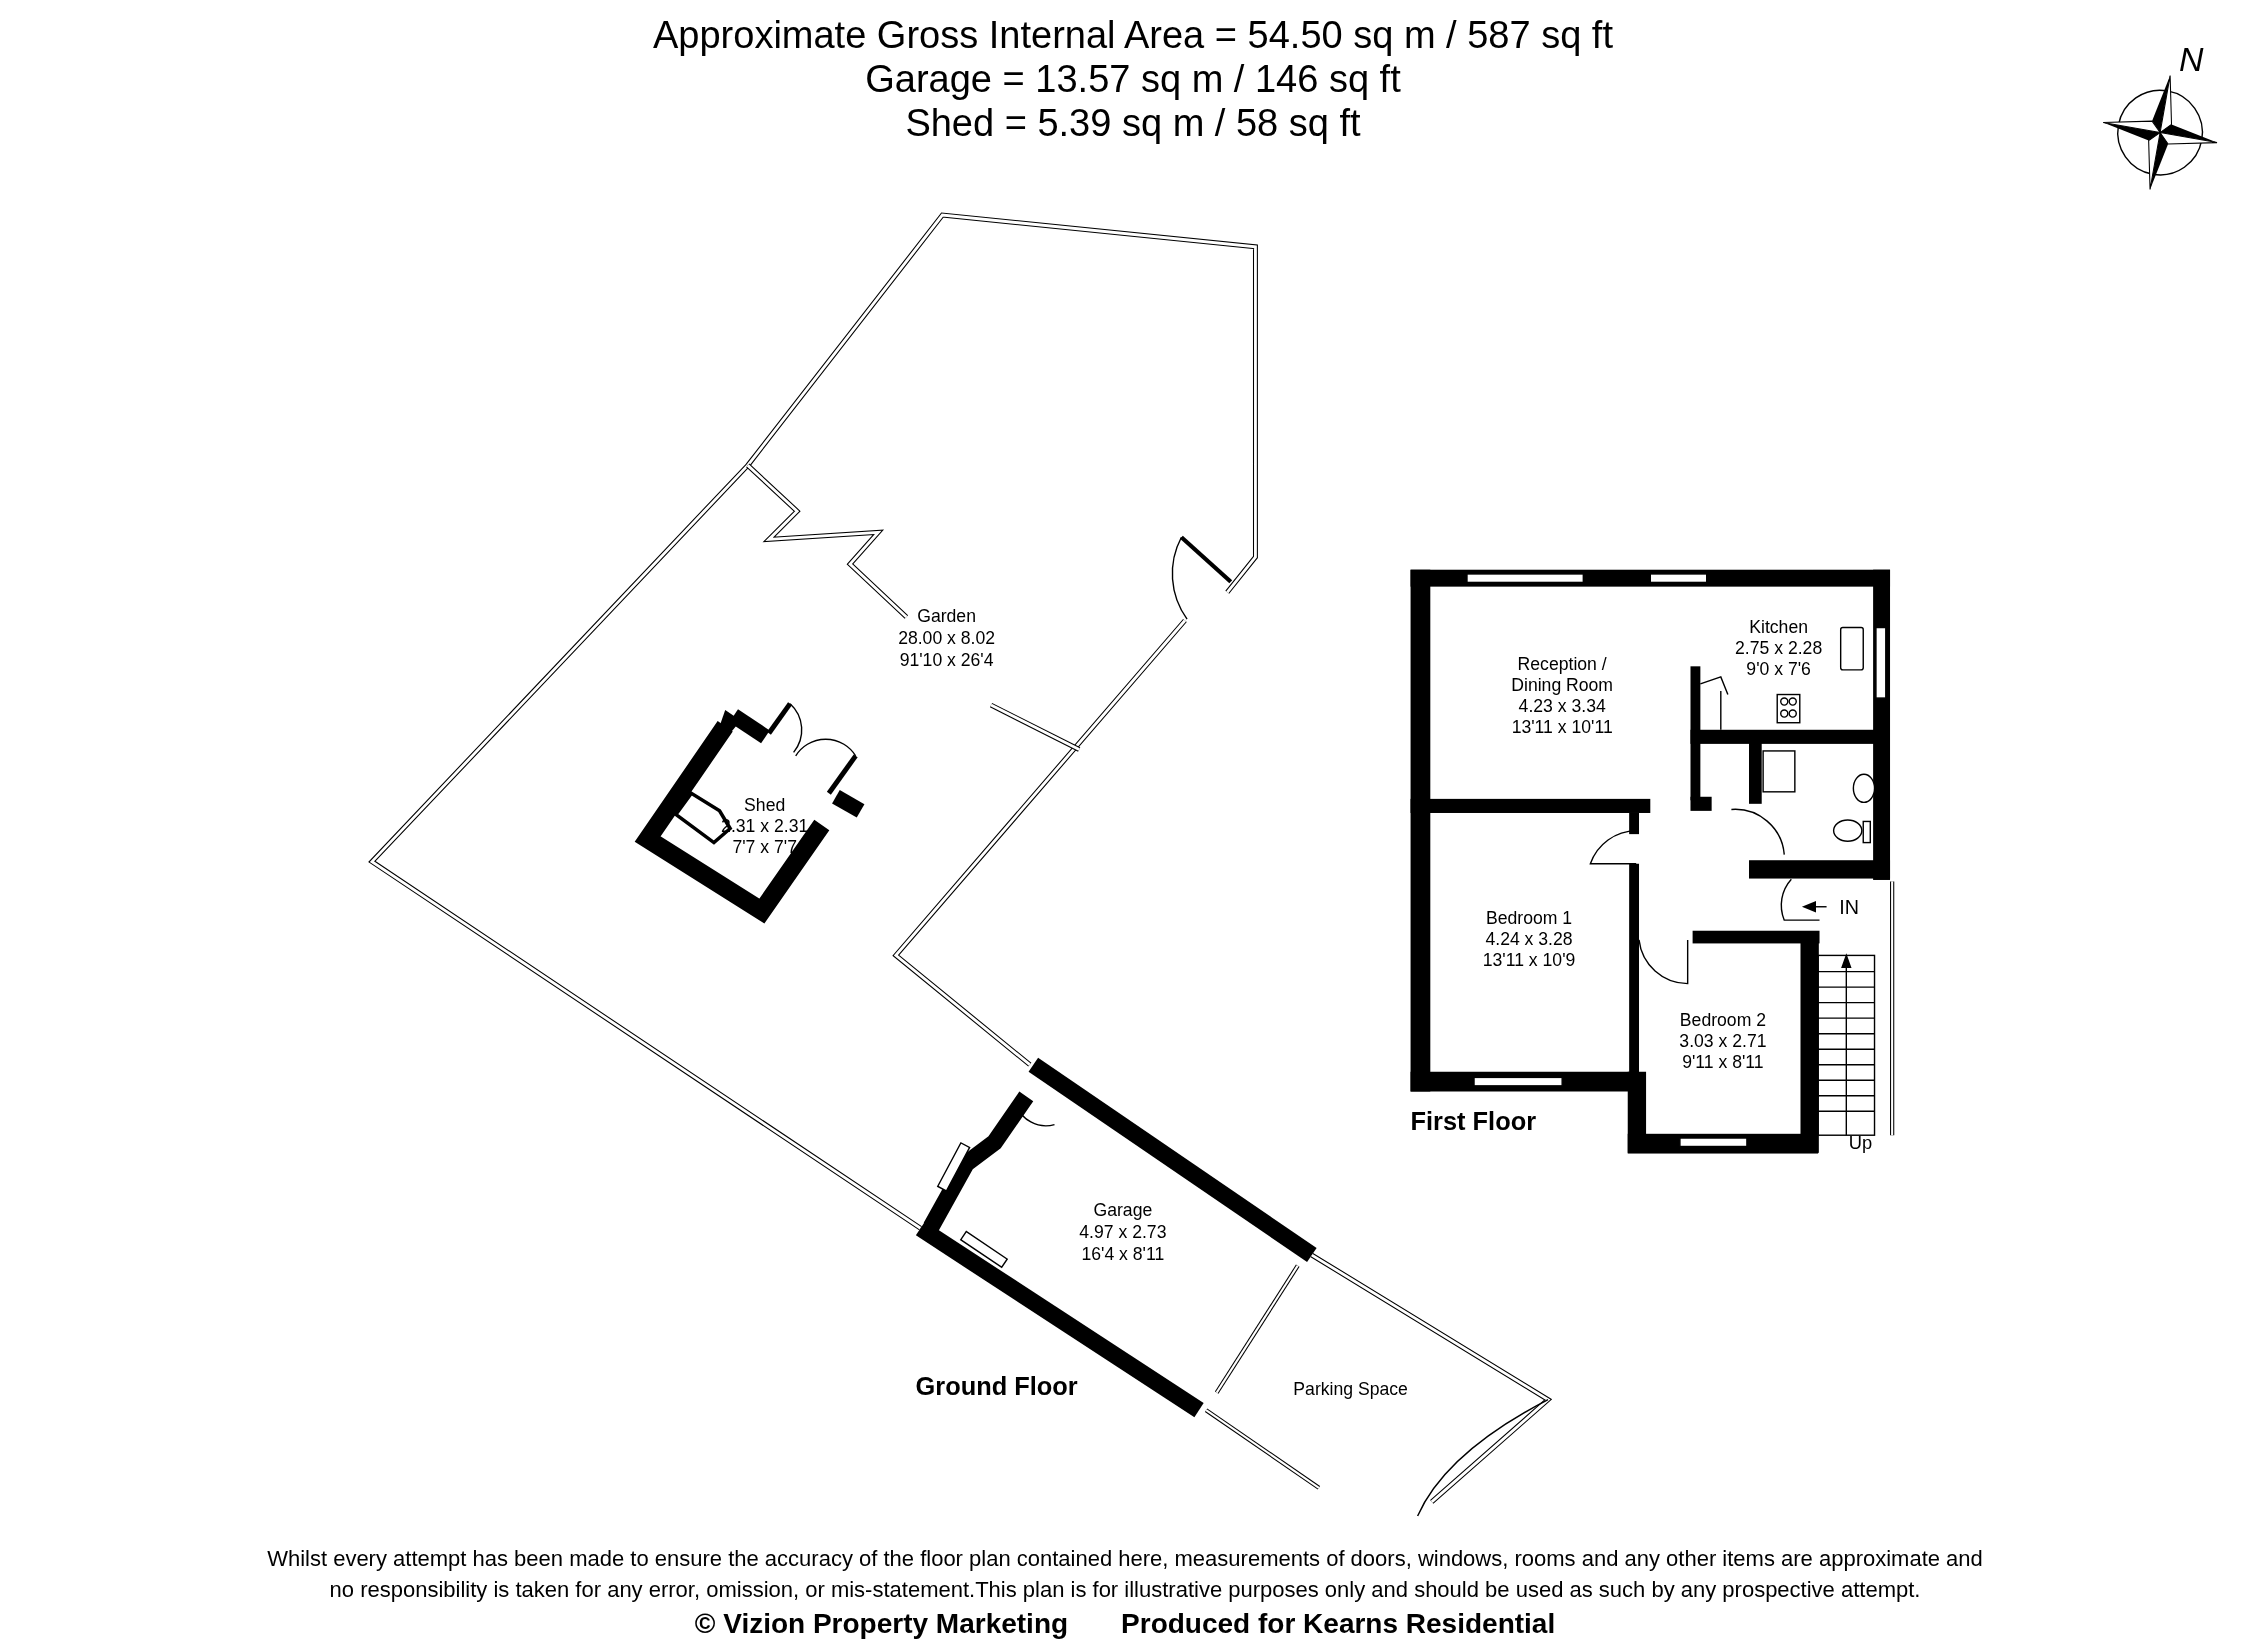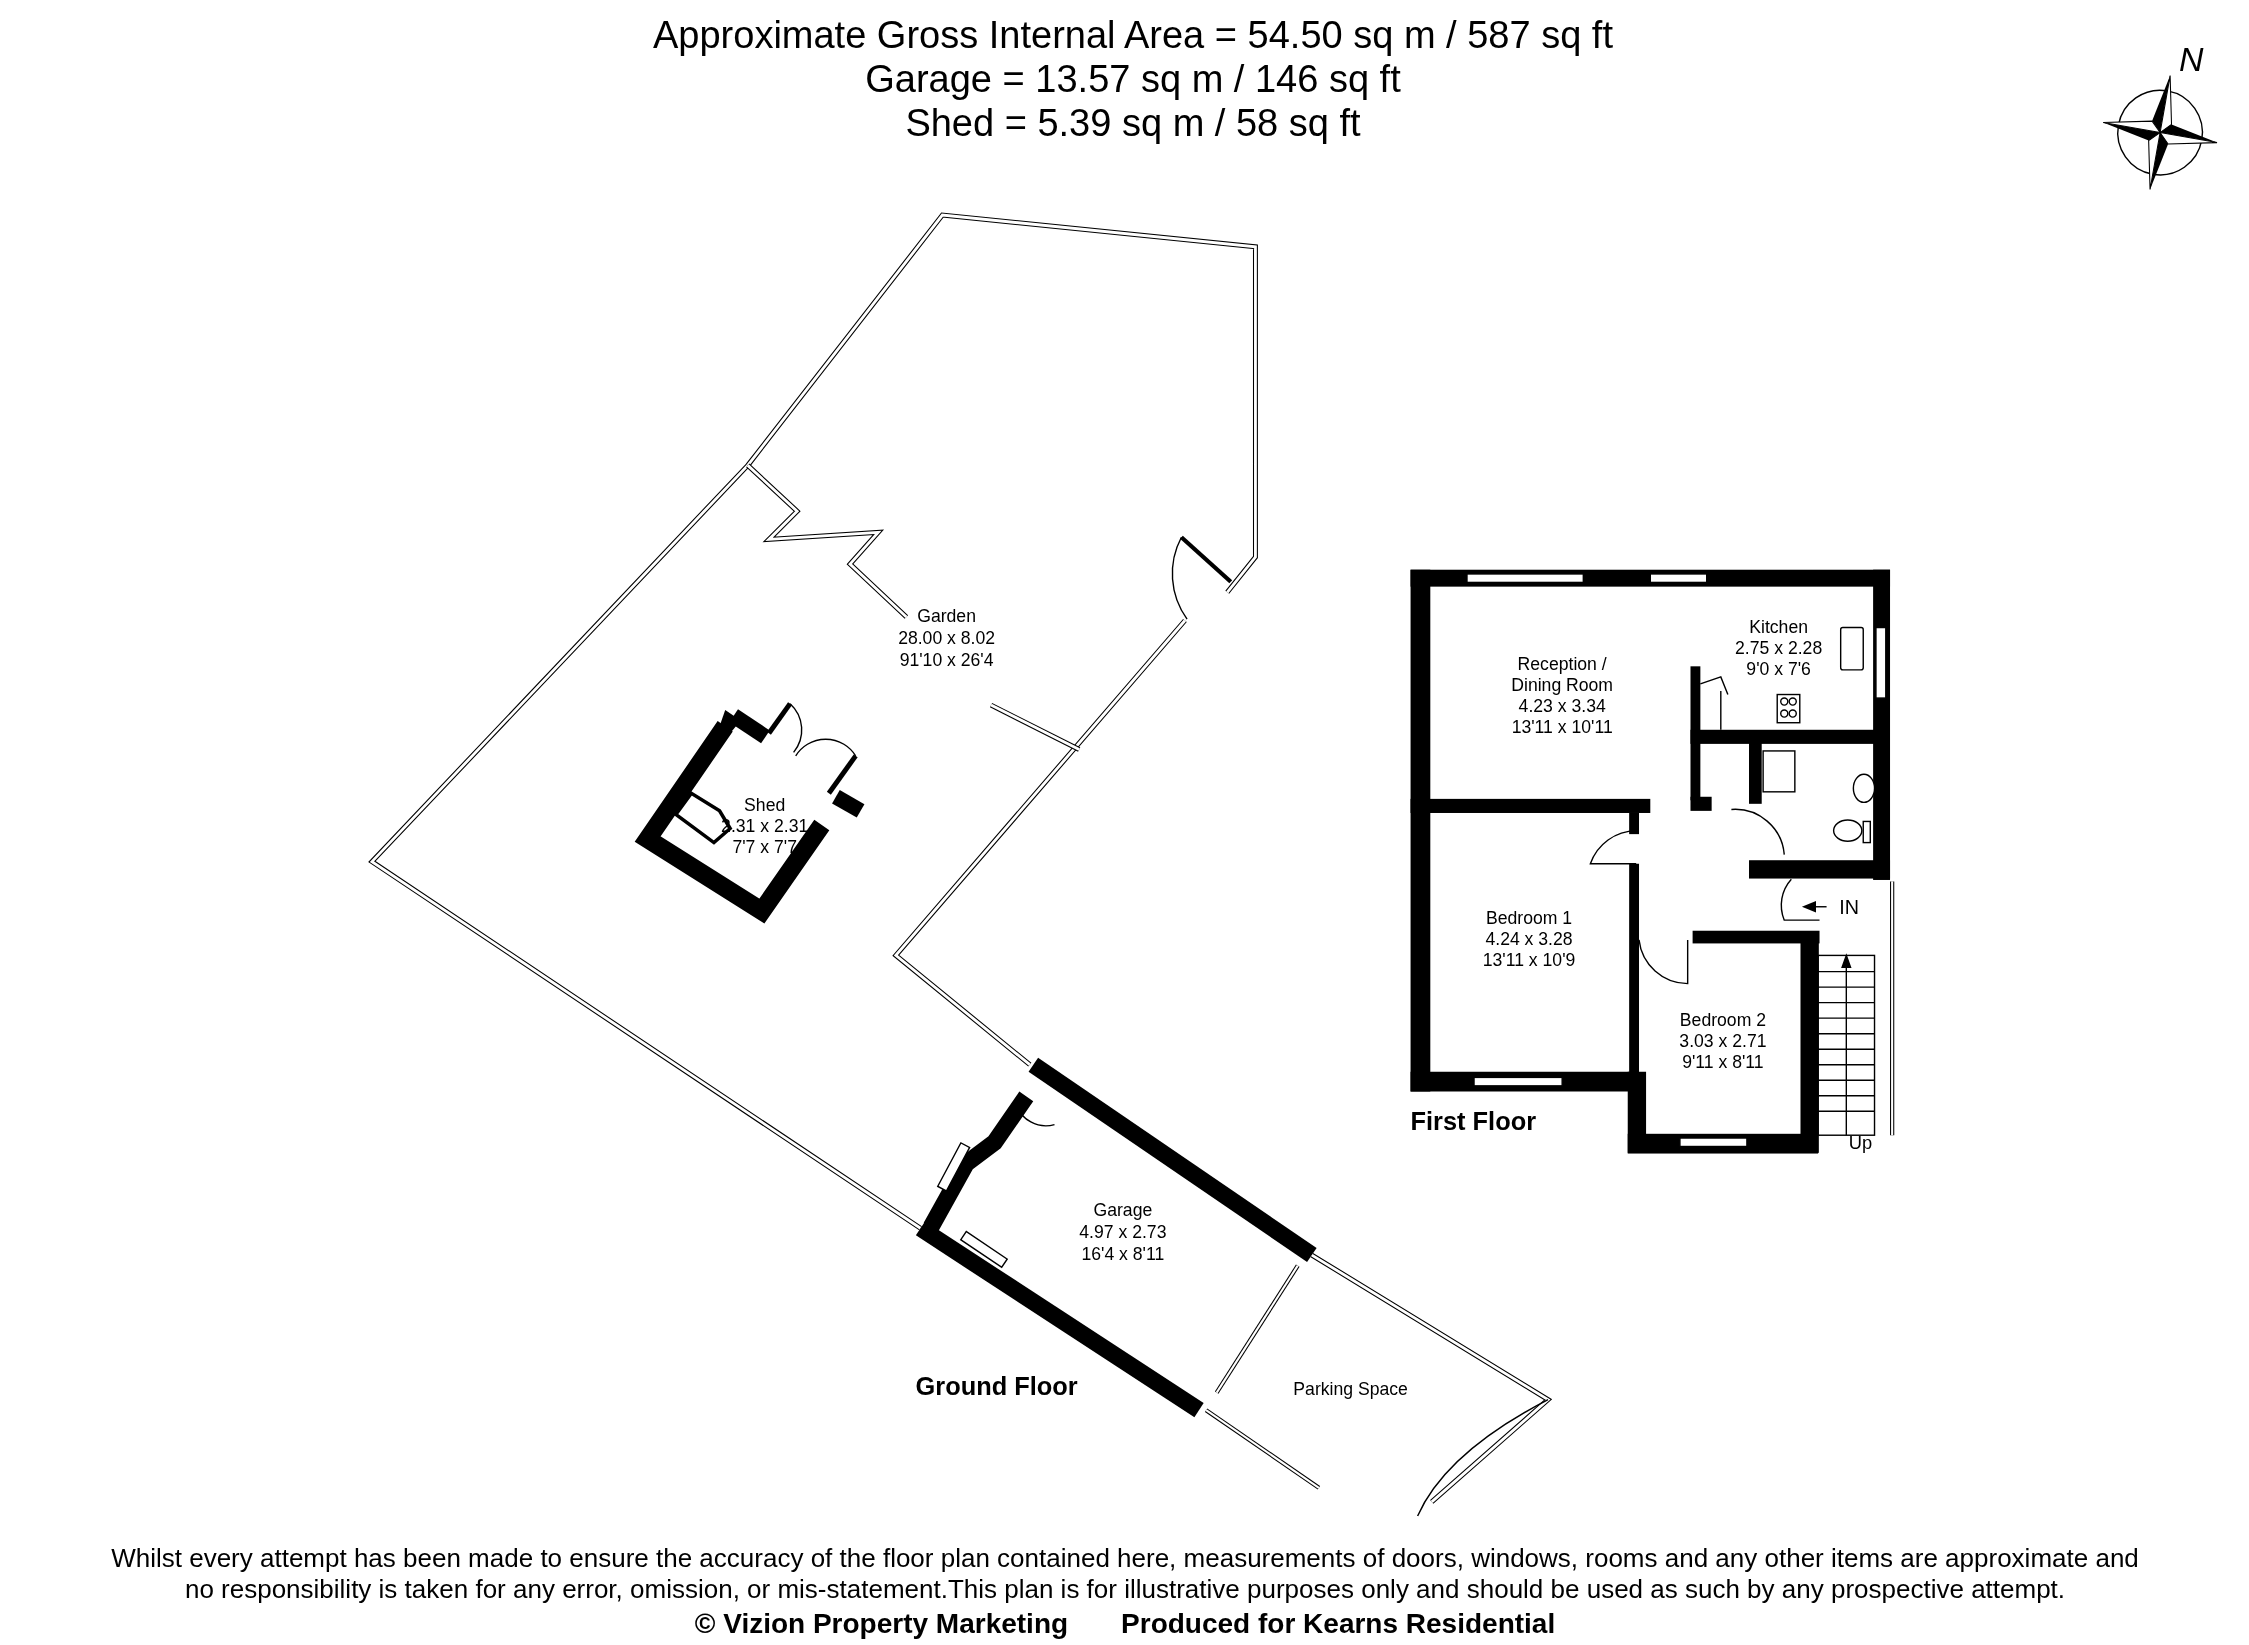--- a/index.html
+++ b/index.html
@@ -3,21 +3,21 @@
 <meta charset="utf-8">
 <style>
   html,body{margin:0;padding:0;background:#ffffff;}
   body{width:2250px;height:1645px;position:relative;overflow:hidden;font-family:"Liberation Sans",sans-serif;color:#000;}
   .hdr{position:absolute;left:8px;width:2250px;text-align:center;font-size:38px;line-height:44px;}
   .hdr div{height:44px;}
   #plan{position:absolute;left:0;top:0;}
   .lbl{font-family:"Liberation Sans",sans-serif;fill:#000;text-anchor:middle;}
   .floor-title{font-family:"Liberation Sans",sans-serif;font-weight:bold;font-size:36px;fill:#000;}
   .footer{position:absolute;left:0;width:2250px;text-align:center;}
-  .disc{font-size:26px;line-height:31px;}
+  .disc{font-size:22px;line-height:31px;}
   .credit{font-size:28px;font-weight:bold;line-height:35px;margin-top:1.4px;}
   .credit span{margin:0 22.6px;}
 </style>
 </head>
 <body>
 
 <div class="hdr" style="top:12.7px;">
   <div>Approximate Gross Internal Area = 54.50 sq m / 587 sq ft</div>
   <div>Garage = 13.57 sq m / 146 sq ft</div>
   <div>Shed = 5.39 sq m / 58 sq ft</div>

